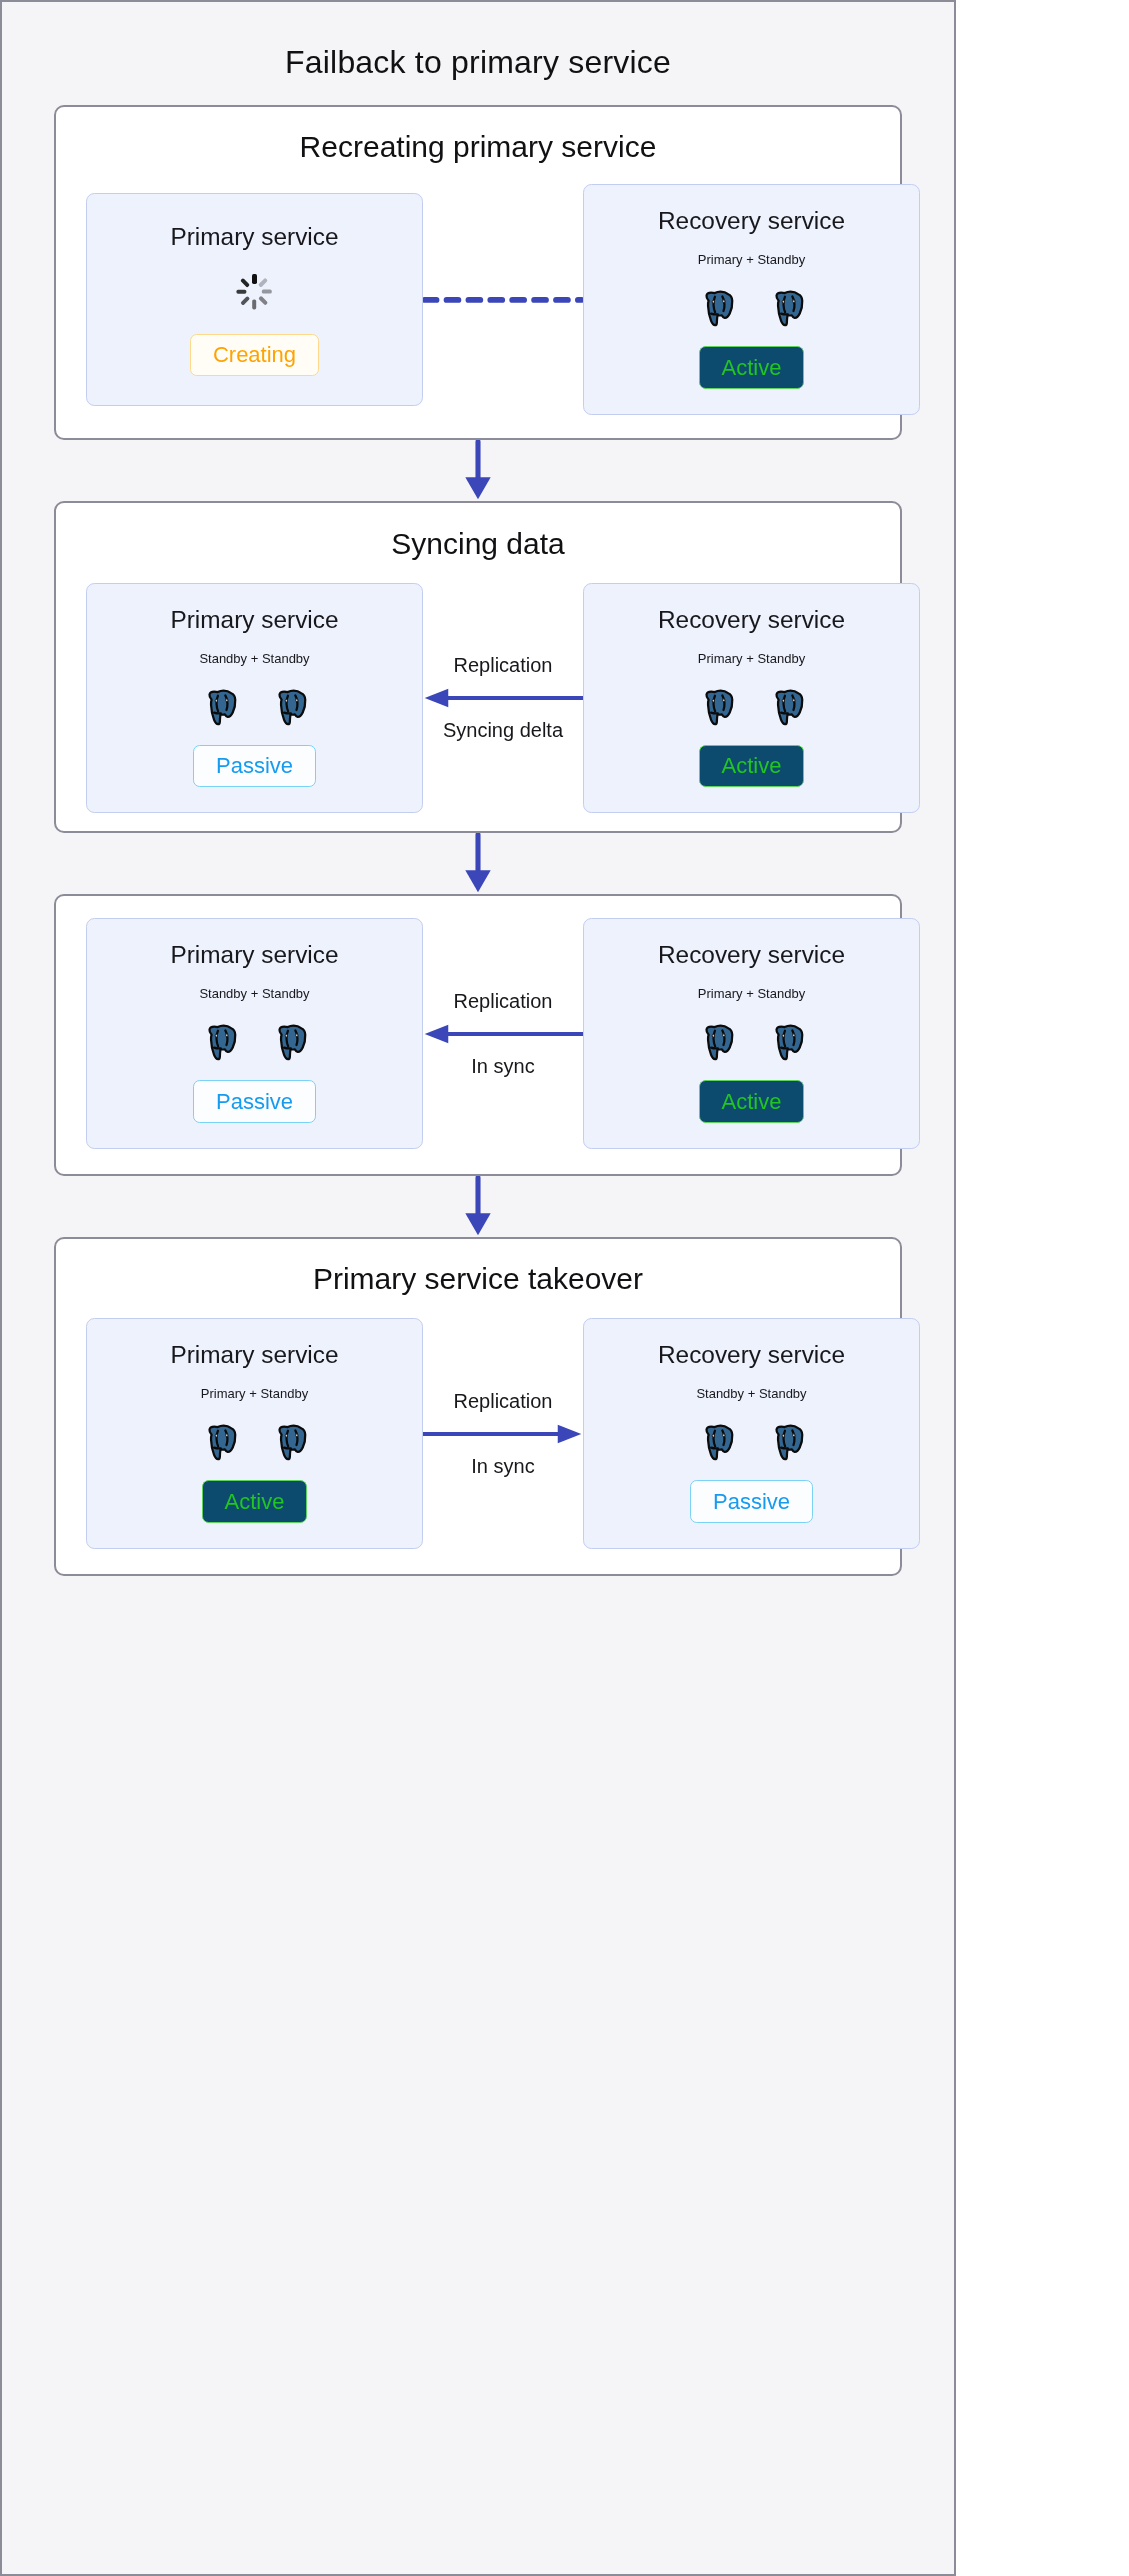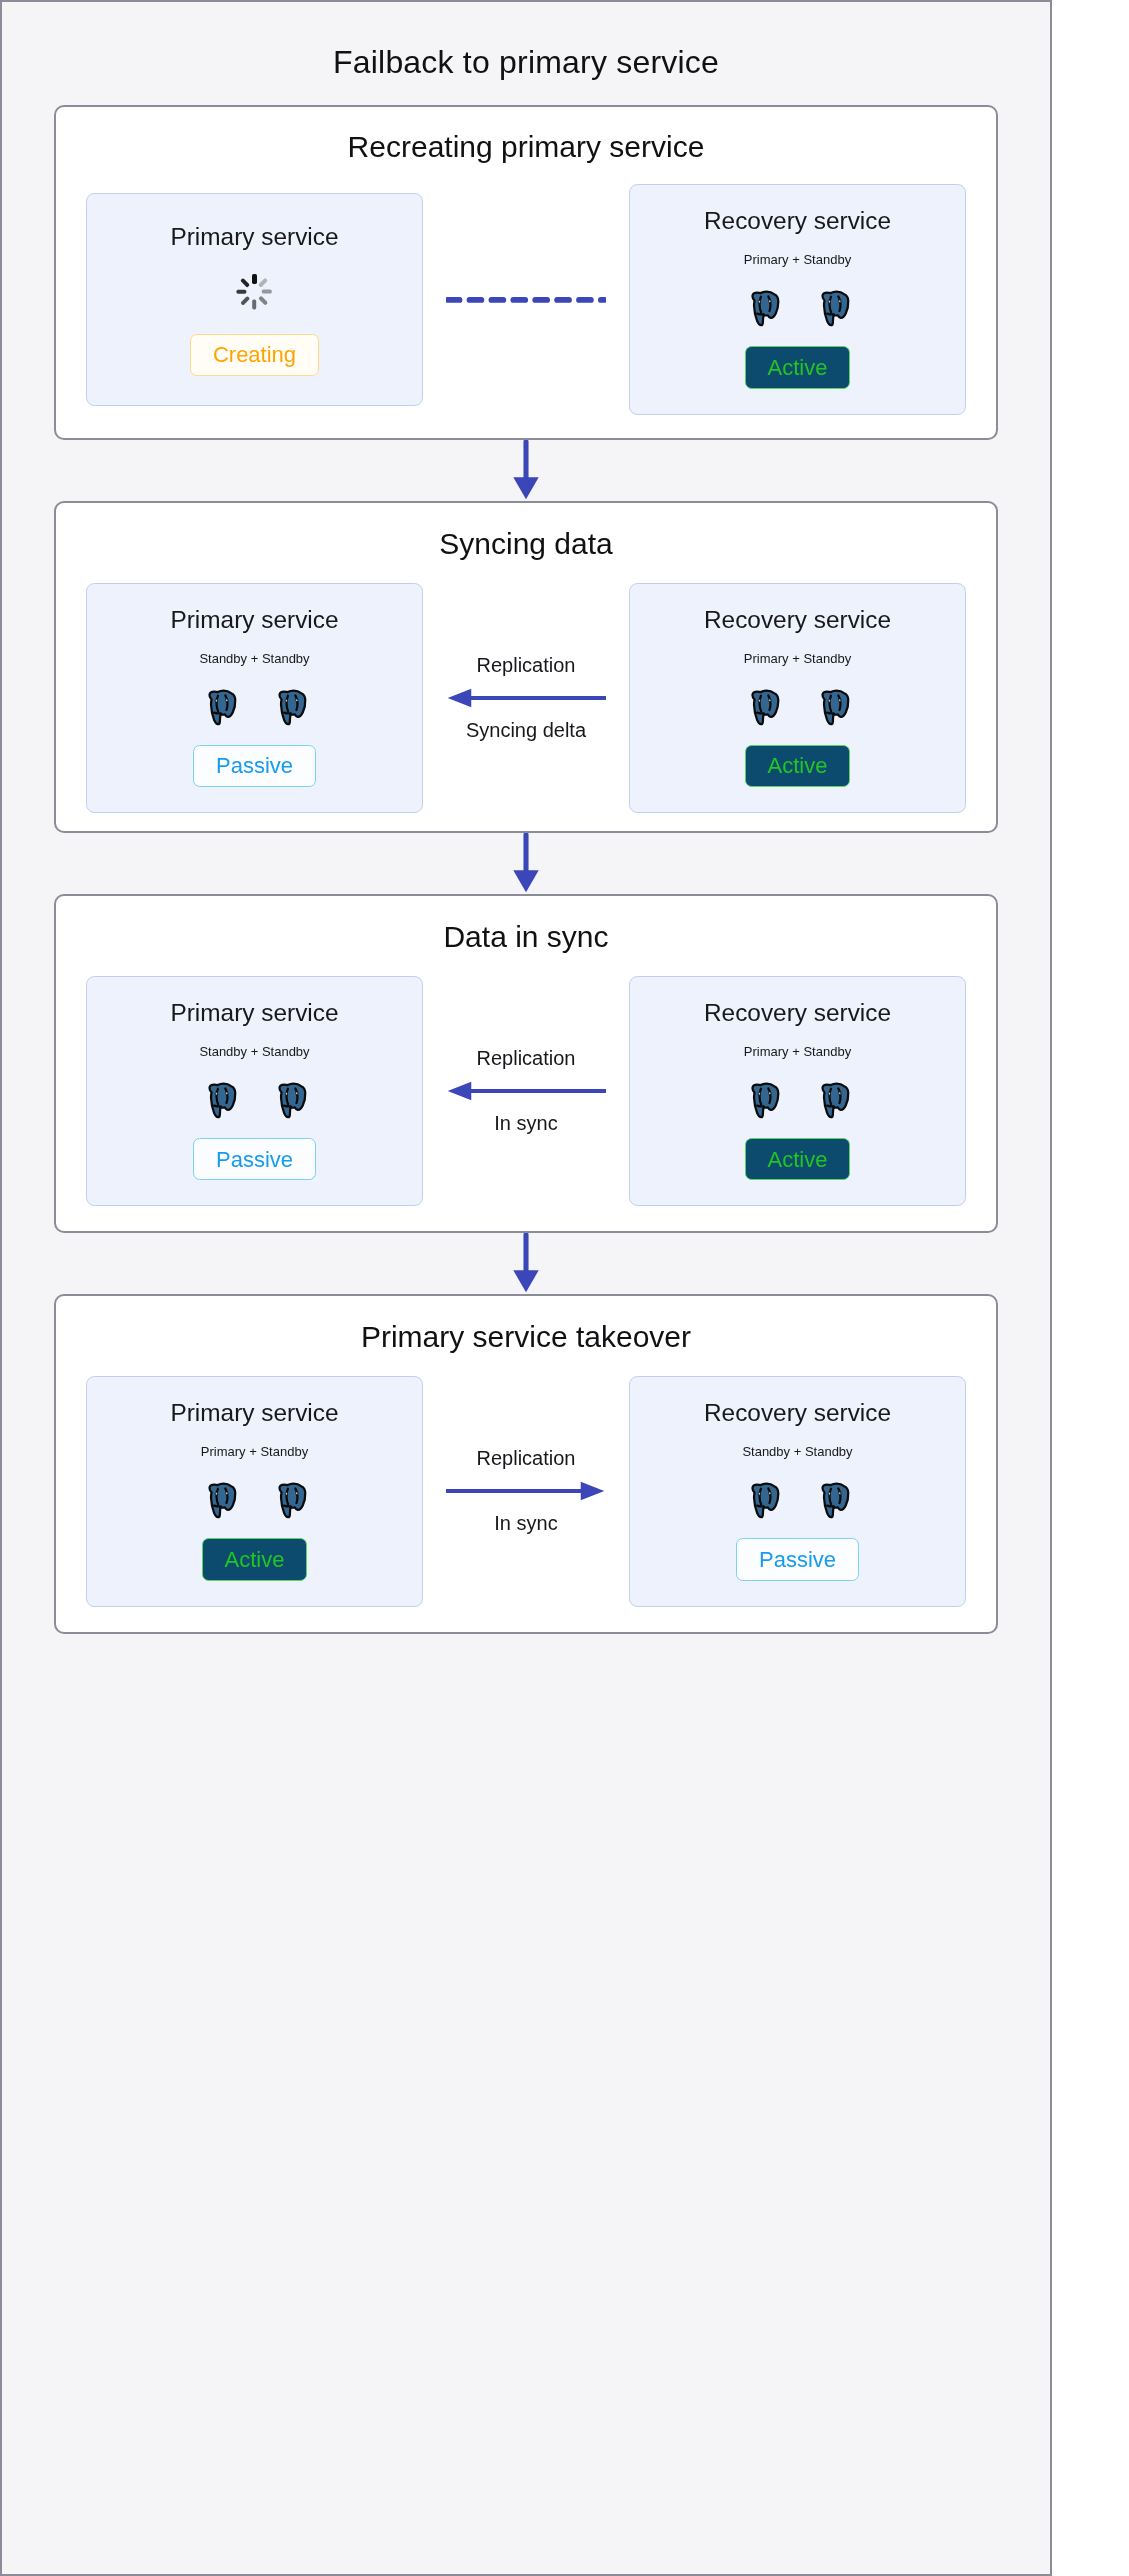--- a/index.html
+++ b/index.html
@@ -5,21 +5,21 @@
   * { box-sizing: border-box; margin: 0; padding: 0; }
 
   html, body {
     width: 1130px;
     height: 2576px;
     background: #ffffff;
     font-family: "Liberation Sans", sans-serif;
   }
 
   #diagram-root {
-    width: 1052px;
+    width: 956px;
     height: 2576px;
     background: #f5f5f7;
     border: 2.5px solid #8c8c98;
     padding: 0;
     position: relative;
     overflow: hidden;
   }
 
   .diagram-title {
     text-align: center;
@@ -274,21 +274,20 @@
   </div>
     </div>
   </div>
       <div class="step-arrow">
     <svg width="34" height="61" viewBox="0 0 40 72">
       <line x1="20" y1="2" x2="20" y2="48" stroke="#3b46b8" stroke-width="6" stroke-linecap="round"></line>
       <polygon points="20,70 5,44 35,44" fill="#3b46b8"></polygon>
     </svg>
       </div>
       <div class="stage-box" style="padding-bottom:25px;">
-    <div class="stage-title">Data in sync</div>
     <div class="stage-body" style="padding:22px 30px 0;">
       <div class="svc-card" style="padding:22px 17px 25px;gap:17px;">
     <div class="svc-name">Primary service</div>
     <div class="svc-role">Standby + Standby</div>
     <div class="pg-row">
               <svg class="pg-icon" viewBox="0 0 64 64">
     <g stroke="#0b0b0b" stroke-width="3.2" stroke-linejoin="round" stroke-linecap="round" fill="#336791">
       <path d="M48.5 14.5c3.6 1.3 5.7 4.6 5.9 9.3.3 6.4-1.2 13.2-3.6 18.3-1.9 4-4.6 6.4-7.3 6.1-1.7-.2-2.6-1.6-3.9-3.7-1.1.2-2.3.3-3.6.3-.9 0-1.8 0-2.6-.1-.5 3.3-.9 6.8-.9 10.3 0 2.4-1.2 3.6-2.7 3.6-2.3 0-4.1-2.7-5.5-6.2-2.5-6.2-4-14.8-4.3-21.2-.1-2.9.1-5.4.8-7.4-2.2-2.6-3.3-5.2-3-7.3.4-2.7 3-4.2 6.8-4.2 1.6 0 3.3.2 5 .6 2.3-1.3 5.1-2 8.2-2 3.9 0 7.5 1 10.7 3.6z"></path>
       <path d="M29.8 18.2c-1.6 3.2-2.2 7.4-2 11.6.2 4 1 7.7 2.2 10.3" fill="none"></path>
       <path d="M40.3 17.6c1.9 3.1 2.9 7.3 3 11.6.1 3.6-.4 6.9-1.4 9.2" fill="none"></path>

